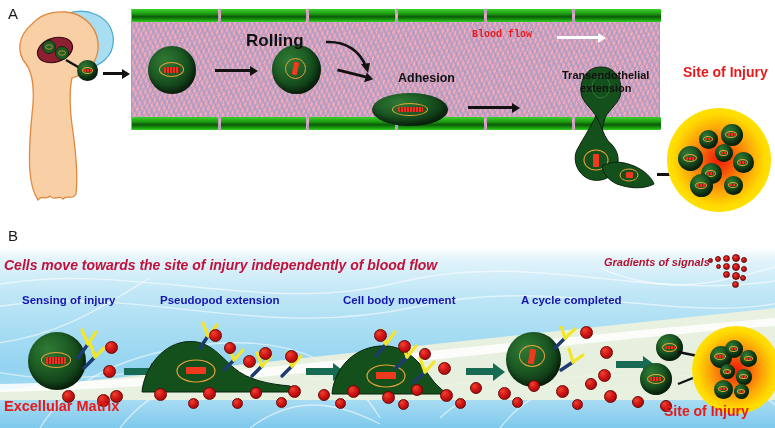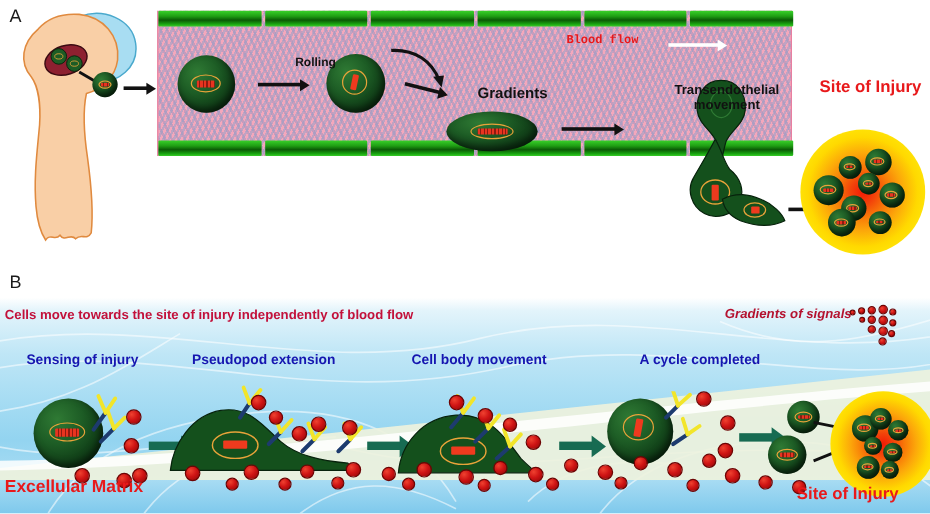--- a/index.html
+++ b/index.html
@@ -261,27 +261,27 @@
 
       <svg class="abs" style="left:444px; top:56px;" width="50" height="70" viewBox="0 0 50 70">
         <path d="M25 2 C39 2 46 14 45 27 C44 38 33 44 29 53 C27 60 26 66 25 70
                  C24 66 23 60 21 53 C17 44 6 38 5 27 C4 14 11 2 25 2 Z" fill="#14501c" stroke="#07220c" stroke-width="1"></path>
         <ellipse cx="25" cy="22" rx="9" ry="11" fill="none" stroke="#2f7a34" stroke-width="1"></ellipse>
       </svg>
 
       <span class="lbl red" style="left:340px; top:20px; font-size:10px;font-family:Liberation Mono, monospace;">Blood flow</span>
       <div class="arr-white" style="left:425px; top:27px; width:42px;"></div>
 
-      <span class="lbl black" style="left:114px; top:38px; font-size:10px;">Rolling</span>
-
-
-      <span class="lbl black" style="left:266px; top:62px; font-size:12.5px;">Gradients</span>
+      <span class="lbl black" style="left:114px; top:22px; font-size:17px;">Rolling</span>
+
+
+      <span class="lbl black" style="left:266px; top:62px; font-size:12.5px;">Adhesion</span>
 
       <span class="lbl black" style="left:430px; top:60px; font-size:11px; text-align:center;">Transendothelial
-movement</span>
+extension</span>
     </div>
 
     <svg class="abs" style="left:568px; top:116px;" width="56" height="68" viewBox="0 0 56 68">
       <path d="M28 0 C33 8 35 18 40 25 C49 32 53 43 48 53 C43 64 28 67 19 62
                C8 56 4 42 10 32 C15 23 22 12 28 0 Z" fill="#14501c" stroke="#07220c" stroke-width="1"></path>
       <ellipse cx="28" cy="44" rx="12" ry="10" fill="none" stroke="#e8a33a" stroke-width="1.1"></ellipse>
       <rect x="25" y="38" width="6" height="13" rx="1" fill="#ef3a1e"></rect>
     </svg>
 
     <svg class="abs" style="left:600px; top:160px;" width="56" height="30" viewBox="0 0 56 30">
@@ -358,21 +358,21 @@
         <path d="M440 170 C470 140 520 132 570 140"></path>
       </g>
     </svg>
 
     <svg id="ecm" viewBox="0 0 775 180" preserveAspectRatio="none">
       <path d="M0 142 L775 60 L775 152 L0 152 Z" fill="#eef2dd" fill-opacity=".92"></path>
       <path d="M0 136 C140 134 300 116 460 100 C600 86 700 76 775 70
                L775 78 C690 84 580 96 450 110 C300 126 140 142 0 144 Z" fill="#ffffff" fill-opacity=".85"></path>
     </svg>
 
-    <span class="abs" style="left:4px; top:9px; font-size:11px; font-weight:bold; color:#c2103a;">Cells move towards the site of injury independently of blood flow</span>
+    <span class="abs" style="left:4px; top:9px; font-size:14px; font-weight:bold; font-style:italic; color:#c2103a;">Cells move towards the site of injury independently of blood flow</span>
 
     <span class="abs" style="left:604px; top:8px; font-size:11px; font-weight:bold; font-style:italic; color:#b4122f;">Gradients of signals</span>
 
     <div class="abs" style="left:708px; top:5px; width:45px; height:32px;">
       <div class="sigdot" style="left:0px;  top:5px;  width:5px;  height:5px;"></div>
       <div class="sigdot" style="left:7px;  top:3px;  width:6px;  height:6px;"></div>
       <div class="sigdot" style="left:15px; top:2px;  width:7px;  height:7px;"></div>
       <div class="sigdot" style="left:24px; top:1px;  width:8px;  height:8px;"></div>
       <div class="sigdot" style="left:15px; top:10px; width:7px;  height:7px;"></div>
       <div class="sigdot" style="left:24px; top:10px; width:8px;  height:8px;"></div>
@@ -381,21 +381,21 @@
       <div class="sigdot" style="left:24px; top:28px; width:7px;  height:7px;"></div>
       <div class="sigdot" style="left:8px;  top:11px; width:5px;  height:5px;"></div>
       <div class="sigdot" style="left:33px; top:4px;  width:6px;  height:6px;"></div>
       <div class="sigdot" style="left:33px; top:13px; width:6px;  height:6px;"></div>
       <div class="sigdot" style="left:32px; top:22px; width:6px;  height:6px;"></div>
     </div>
 
     <span class="abs" style="left:22px;  top:46px; font-size:11.5px; font-weight:bold; color:#1515b0;">Sensing of injury</span>
     <span class="abs" style="left:343px; top:46px; font-size:11.5px; font-weight:bold; color:#1515b0;">Cell body movement</span>
     <span class="abs" style="left:160px; top:46px; font-size:11.5px; font-weight:bold; color:#1515b0;">Pseudopod extension</span>
-    <span class="abs" style="left:521px; top:46px; font-size:11.5px; font-weight:bold; color:#1515b0;margin-left:12px;">A cycle completed</span>
+    <span class="abs" style="left:521px; top:46px; font-size:11.5px; font-weight:bold; color:#1515b0;">A cycle completed</span>
 
     <div class="cell-round" style="left:28px; top:84px; width:58px; height:58px;">
       <div class="nucleus" style="left:13px; top:20px; width:30px; height:16px;">
         <div class="nuc-bar" style="width:20px; height:7px;"></div>
       </div>
     </div>
     <svg class="receptor" style="left:68px; top:76px;" width="50" height="60" viewBox="0 0 50 60">
       <g stroke-linecap="round" fill="none">
         <g stroke="#1d3b6e" stroke-width="3.4">
           <path d="M10 34 L20 20"></path>

